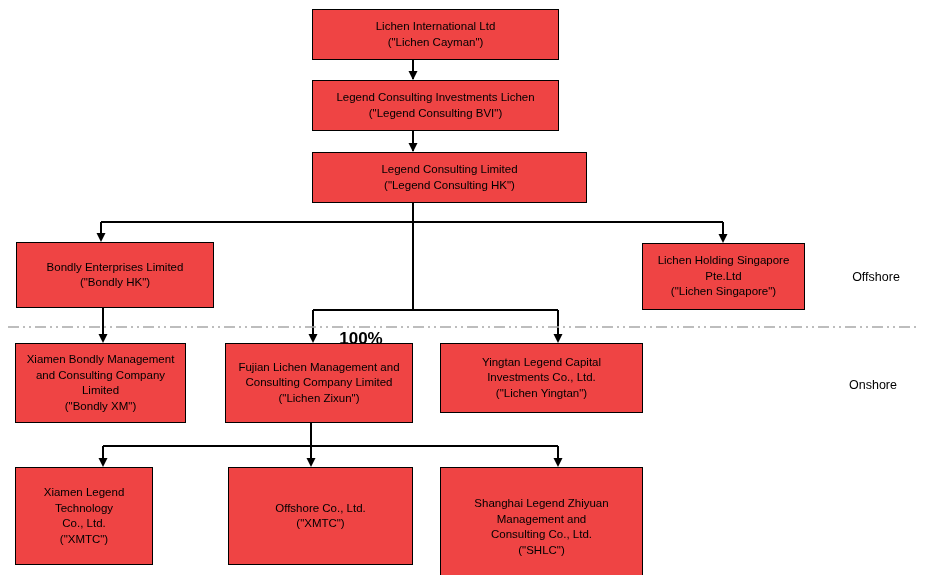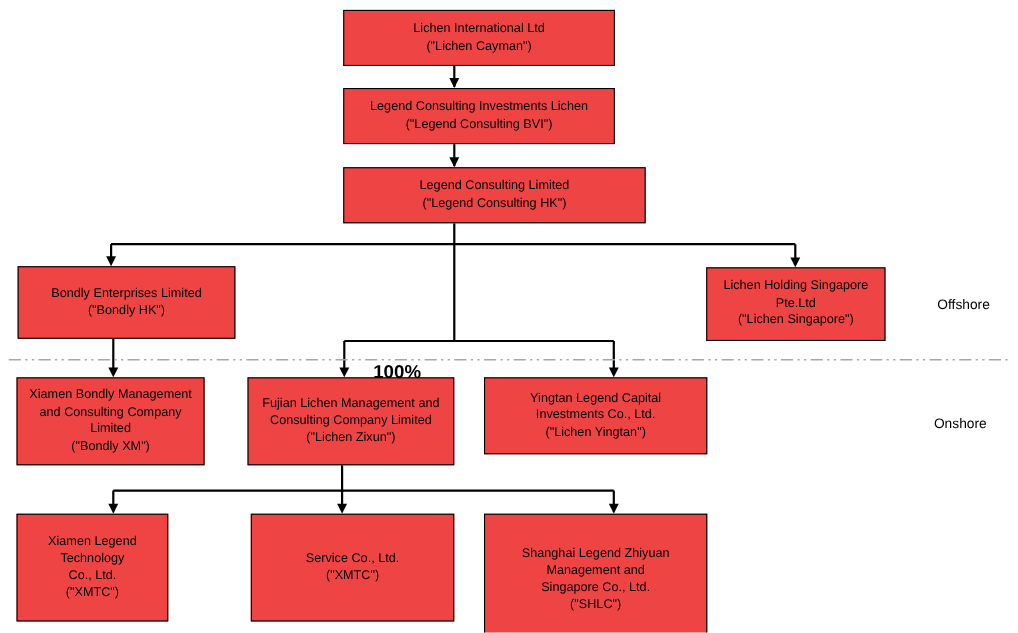--- a/index.html
+++ b/index.html
@@ -87,28 +87,28 @@
     <div>("Lichen Yingtan")</div>
   </div>
 
   <div class="node" style="left:15px;top:467px;width:138px;height:98px">
     <div>Xiamen Legend Technology</div>
     <div>Co., Ltd.</div>
     <div>("XMTC")</div>
   </div>
 
   <div class="node" style="left:228px;top:467px;width:185px;height:98px">
-    <div>Service Co., Ltd.</div>
+    <div>Offshore Co., Ltd.</div>
     <div>("XMTC")</div>
   </div>
 
   <div class="node" style="left:440px;top:467px;width:203px;height:120px">
     <div>Shanghai Legend Zhiyuan</div>
     <div>Management and</div>
-    <div>Singapore Co., Ltd.</div>
+    <div>Consulting Co., Ltd.</div>
     <div>("SHLC")</div>
   </div>
 
   <div class="pct-label" style="left:326px;top:329px">100%</div>
 
   <div class="side-label" style="left:821px;top:270px">Offshore</div>
 
   <div class="side-label" style="left:818px;top:378px">Onshore</div>
 
 </div>

